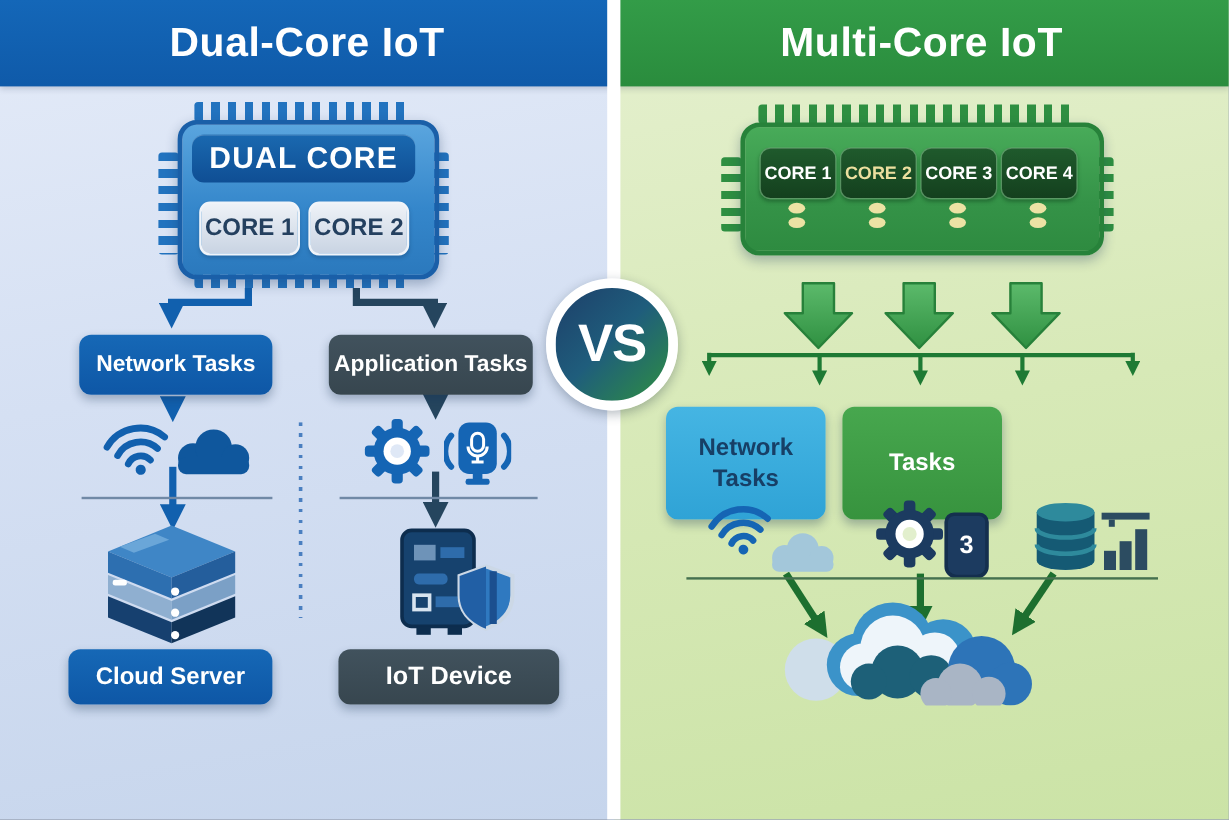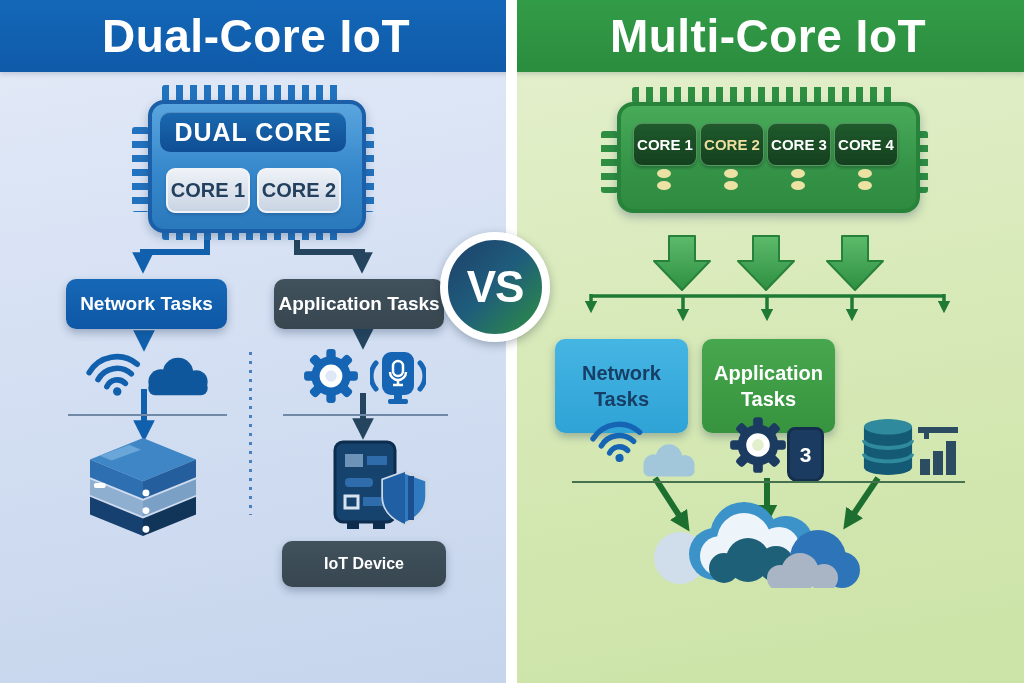--- a/index.html
+++ b/index.html
@@ -7,23 +7,23 @@
     position:relative;width:1024px;height:683px;overflow:hidden;
     font-family:"Liberation Sans",sans-serif;font-weight:bold;
     -webkit-font-smoothing:antialiased;
   }
   .panel{position:absolute;top:0;height:683px;width:512px;}
   .panel.left{left:0;background:linear-gradient(170deg,#e4ebf8 0%,#d5e0f3 45%,#c6d5ec 100%);}
   .panel.right{left:512px;background:linear-gradient(170deg,#e5f0cf 0%,#d7e9b7 50%,#cbe3a6 100%);}
   .band{position:absolute;top:0;left:0;width:100%;height:72px;display:flex;align-items:center;justify-content:center;box-shadow:0 2px 5px rgba(20,40,70,.18);}
   .band.blue{background:linear-gradient(180deg,#1467b8,#0f5aa9);}
   .band.green{background:linear-gradient(180deg,#339c48,#2a8c3d);}
-  .band h1{margin:4px;color:#fff;font-size:46px;letter-spacing:.5px;}
+  .band h1{margin:4px;color:#fff;font-size:34px;letter-spacing:.5px;}
   .divider{position:absolute;left:506px;top:0;width:11px;height:683px;background:#fff;z-index:4;}
-  .vs{position:absolute;left:440px;top:232px;width:94px;height:94px;border:8px solid #fff;border-radius:50%;
+  .vs{position:absolute;left:455px;top:232px;width:94px;height:94px;border:8px solid #fff;border-radius:50%;
       background:linear-gradient(135deg,#1d3f69 0%,#1f5d7c 48%,#2e8f41 100%);
       display:flex;align-items:center;justify-content:center;z-index:20;box-shadow:0 3px 10px rgba(10,30,50,.3);}
   .vs span{color:#fff;font-size:44px;letter-spacing:-1px;}
   .abs{position:absolute;z-index:10;}
   .overlay{position:absolute;left:0;top:0;z-index:5;pointer-events:none;}
 
   
   .chip-body{border-radius:16px;box-shadow:0 4px 10px rgba(20,50,90,.3);}
   .chip-l{left:148px;top:100px;width:210px;height:125px;border:4px solid #1a5fa8;
           background:linear-gradient(180deg,#5aa5de 0%,#3587cb 55%,#2b79bd 100%);}
@@ -51,21 +51,21 @@
 
   
   .lbox{border-radius:10px;display:flex;align-items:center;justify-content:center;text-align:center;
         box-shadow:0 4px 8px rgba(20,45,80,.3);}
   .lbox span{display:block;}
   .box-blue{background:linear-gradient(180deg,#1668b6,#0e57a6);color:#fff;}
   .box-slate{background:linear-gradient(180deg,#41525d,#37464f);color:#fff;}
   .net-l{left:66px;top:279px;width:161px;height:50px;font-size:19px;}
   .app-l{left:274px;top:279px;width:170px;height:50px;font-size:19px;}
   .cs-l{left:57px;top:541px;width:170px;height:46px;font-size:20px;}
-  .iot-l{left:282px;top:541px;width:164px;height:46px;font-size:16px;}
+  .iot-l{left:282px;top:541px;width:184px;height:46px;font-size:21px;}
   .task-r{top:339px;height:94px;flex-direction:column;line-height:1.3;font-size:20px;}
   .net-r{left:555px;width:133px;background:linear-gradient(180deg,#45b5e3,#2fa3d6);color:#173f66;}
   .app-r{left:702px;width:133px;background:linear-gradient(180deg,#47a74e,#37933e);color:#fff;}
   .dat-r{left:845px;width:130px;background:linear-gradient(180deg,#eeb04a,#e19e33);color:#1a4a5f;}
   .cloud-banner{left:628px;top:576px;width:259px;height:48px;border-radius:10px;
      background:linear-gradient(180deg,#339a40,#2a8737);color:#fff;font-size:22px;}
 
   .laneline{height:2px;background:#7089a6;}
   .laneline.green{background:#45714f;}
   .dotline{left:249px;top:352px;width:3px;height:163px;
@@ -212,20 +212,23 @@
       <polygon points="64,46 118,24 118,42 64,64" fill="#245e9c"></polygon>
     <polygon points="10,44 64,66 64,82 10,60" fill="#8fafd0"></polygon>
       <polygon points="64,66 118,44 118,60 64,82" fill="#7ba0c6"></polygon>
     <polygon points="10,62 64,84 64,102 10,80" fill="#16406f"></polygon>
       <polygon points="64,84 118,62 118,80 64,102" fill="#113459"></polygon>
     <rect x="14" y="48" width="12" height="5" rx="2" fill="#fff"></rect>
     <circle cx="67" cy="58" r="3.5" fill="#fff"></circle>
       <circle cx="67" cy="76" r="3.5" fill="#fff"></circle>
       <circle cx="67" cy="95" r="3.5" fill="#fff"></circle>
   </svg>
+  <div class="abs lbox box-blue cs-l">
+      <span>Cloud Server</span>
+    </div>
 
   <svg class="abs" style="left:320px;top:438px;" width="110" height="100" viewBox="0 0 108 100">
     <rect x="14" y="4" width="60" height="80" rx="8" fill="#16426e" stroke="#0d2d4e" stroke-width="3"></rect>
     <rect x="24" y="16" width="18" height="13" fill="#6e93b8"></rect>
       <rect x="46" y="18" width="20" height="9" fill="#2e6cab"></rect>
     <rect x="24" y="40" width="28" height="9" rx="4" fill="#2e6cab"></rect>
     <rect x="24" y="58" width="13" height="12" fill="none" stroke="#d7e4f0" stroke-width="3"></rect>
       <rect x="42" y="59" width="22" height="9" fill="#2e6cab"></rect>
     <rect x="26" y="84" width="12" height="7" fill="#0d2d4e"></rect>
       <rect x="52" y="84" width="12" height="7" fill="#0d2d4e"></rect>
@@ -268,21 +271,20 @@
   <div class="abs dotpair" style="left:858px;">
       <i></i>
       <i></i>
     </div>
 
   <div class="abs lbox task-r net-r">
     <span>Network</span>
       <span>Tasks</span>
   </div>
   <div class="abs lbox task-r app-r">
-    <span>Application</span>
       <span>Tasks</span>
   </div>
 
   <svg class="abs" style="left:588px;top:417px;transform:rotate(-8deg);" width="58" height="46" viewBox="0 0 64 50">
     <g fill="none" stroke="#1565b4" stroke-width="6" stroke-linecap="round">
       <path d="M6 20a34 34 0 0 1 52 0"></path>
         <path d="M14 29a23 23 0 0 1 36 0"></path>
         <path d="M22 38a12 12 0 0 1 20 0"></path>
     </g>
       <circle cx="32" cy="45" r="4.5" fill="#1565b4"></circle>

